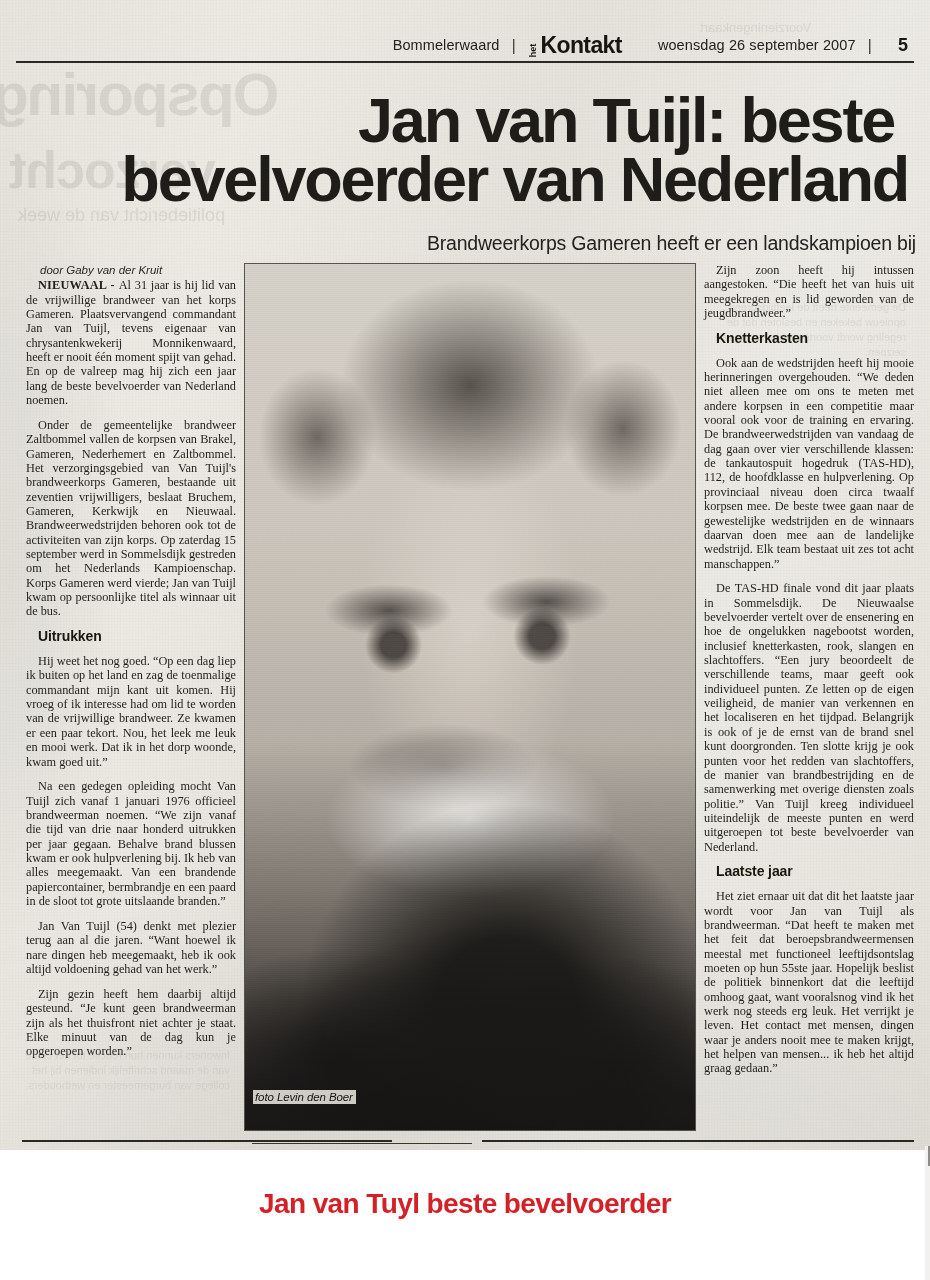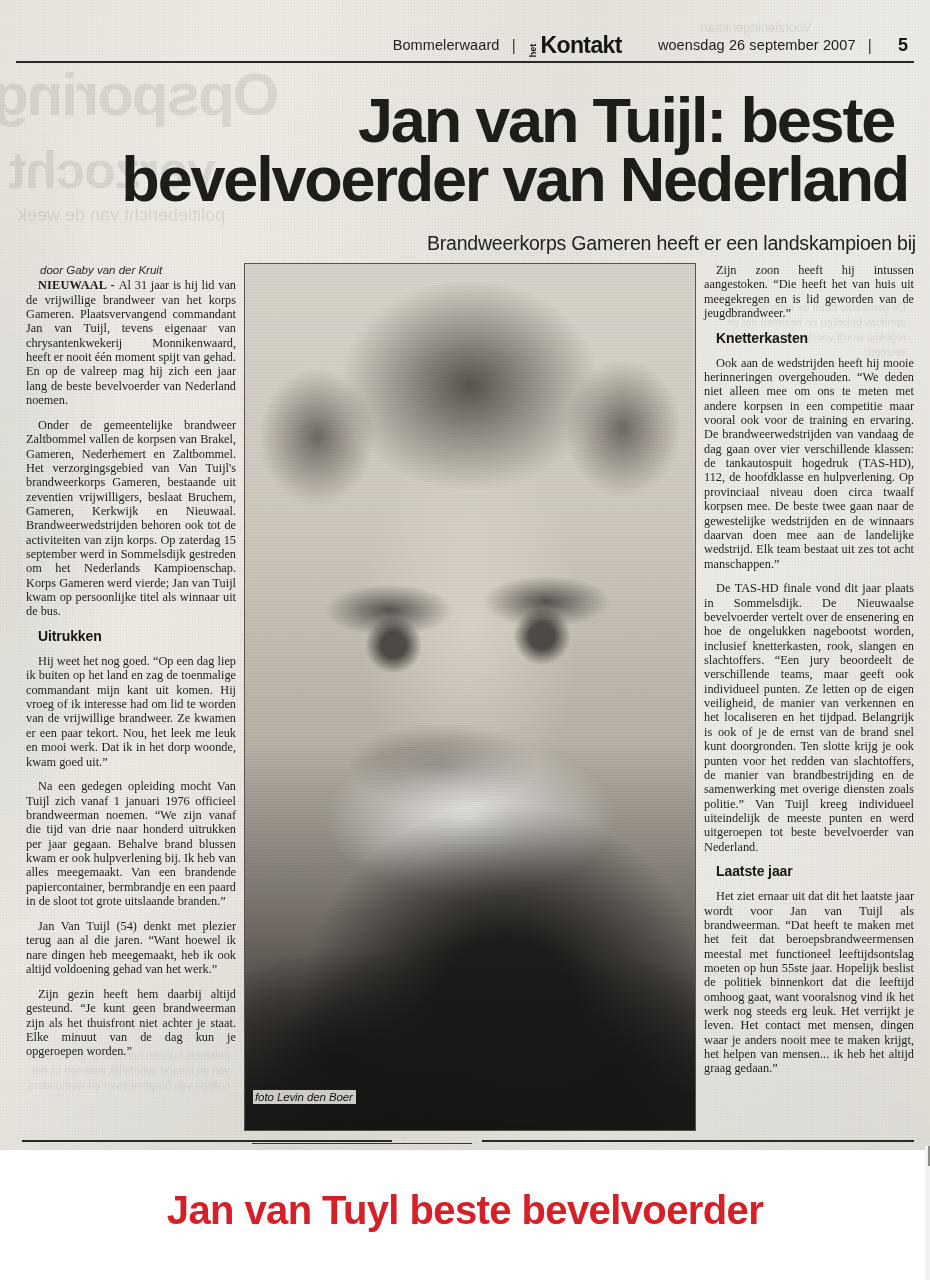--- a/index.html
+++ b/index.html
@@ -156,21 +156,21 @@
 
   
   #rule-left{position:absolute;left:22px;top:1140px;width:370px;border-top:2.2px solid #2a2924;}
   #rule-mid{position:absolute;left:252px;top:1143px;width:220px;border-top:1.4px solid #3a3934;}
   #rule-right{position:absolute;left:482px;top:1140px;width:432px;border-top:2.2px solid #2a2924;}
 
   
   #redcap{
     position:absolute;left:0;top:1190px;width:930px;text-align:center;
     font-family:"Liberation Sans",sans-serif;font-weight:700;
-    font-size:40px;letter-spacing:-.6px;line-height:1;
+    font-size:28px;letter-spacing:-.6px;line-height:1;
   }
   #redcap span{display:inline-block;}
   
   #edge{position:absolute;right:0;top:1146px;width:5px;height:134px;background:#f2f1ef;}
   #edge2{position:absolute;right:0;top:1146px;width:2px;height:20px;background:#3a3934;opacity:.55;}
 </style>
 </head>
 <body>
 
 <div id="newspaper">

